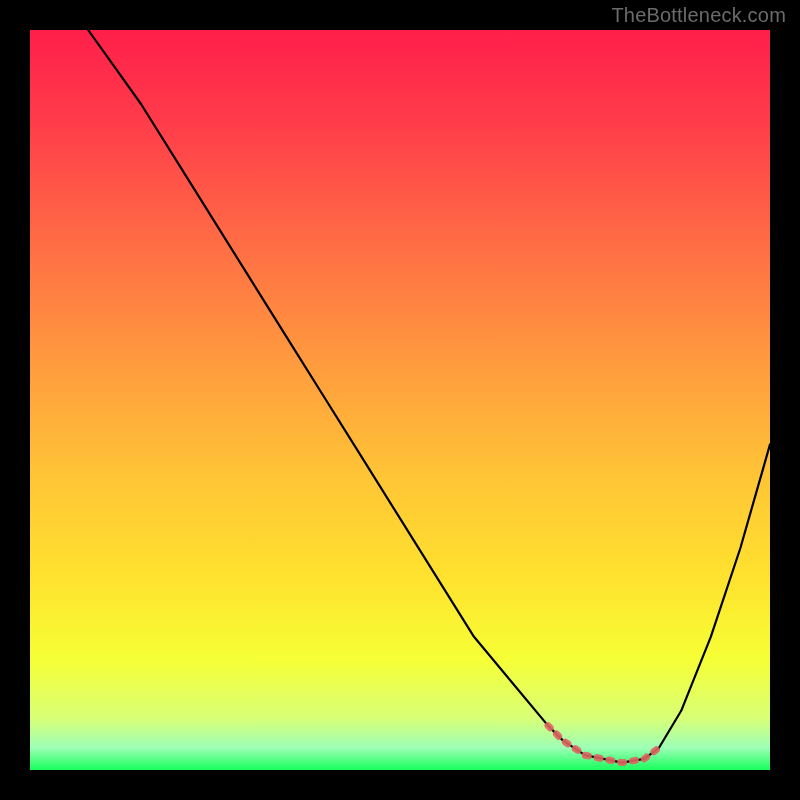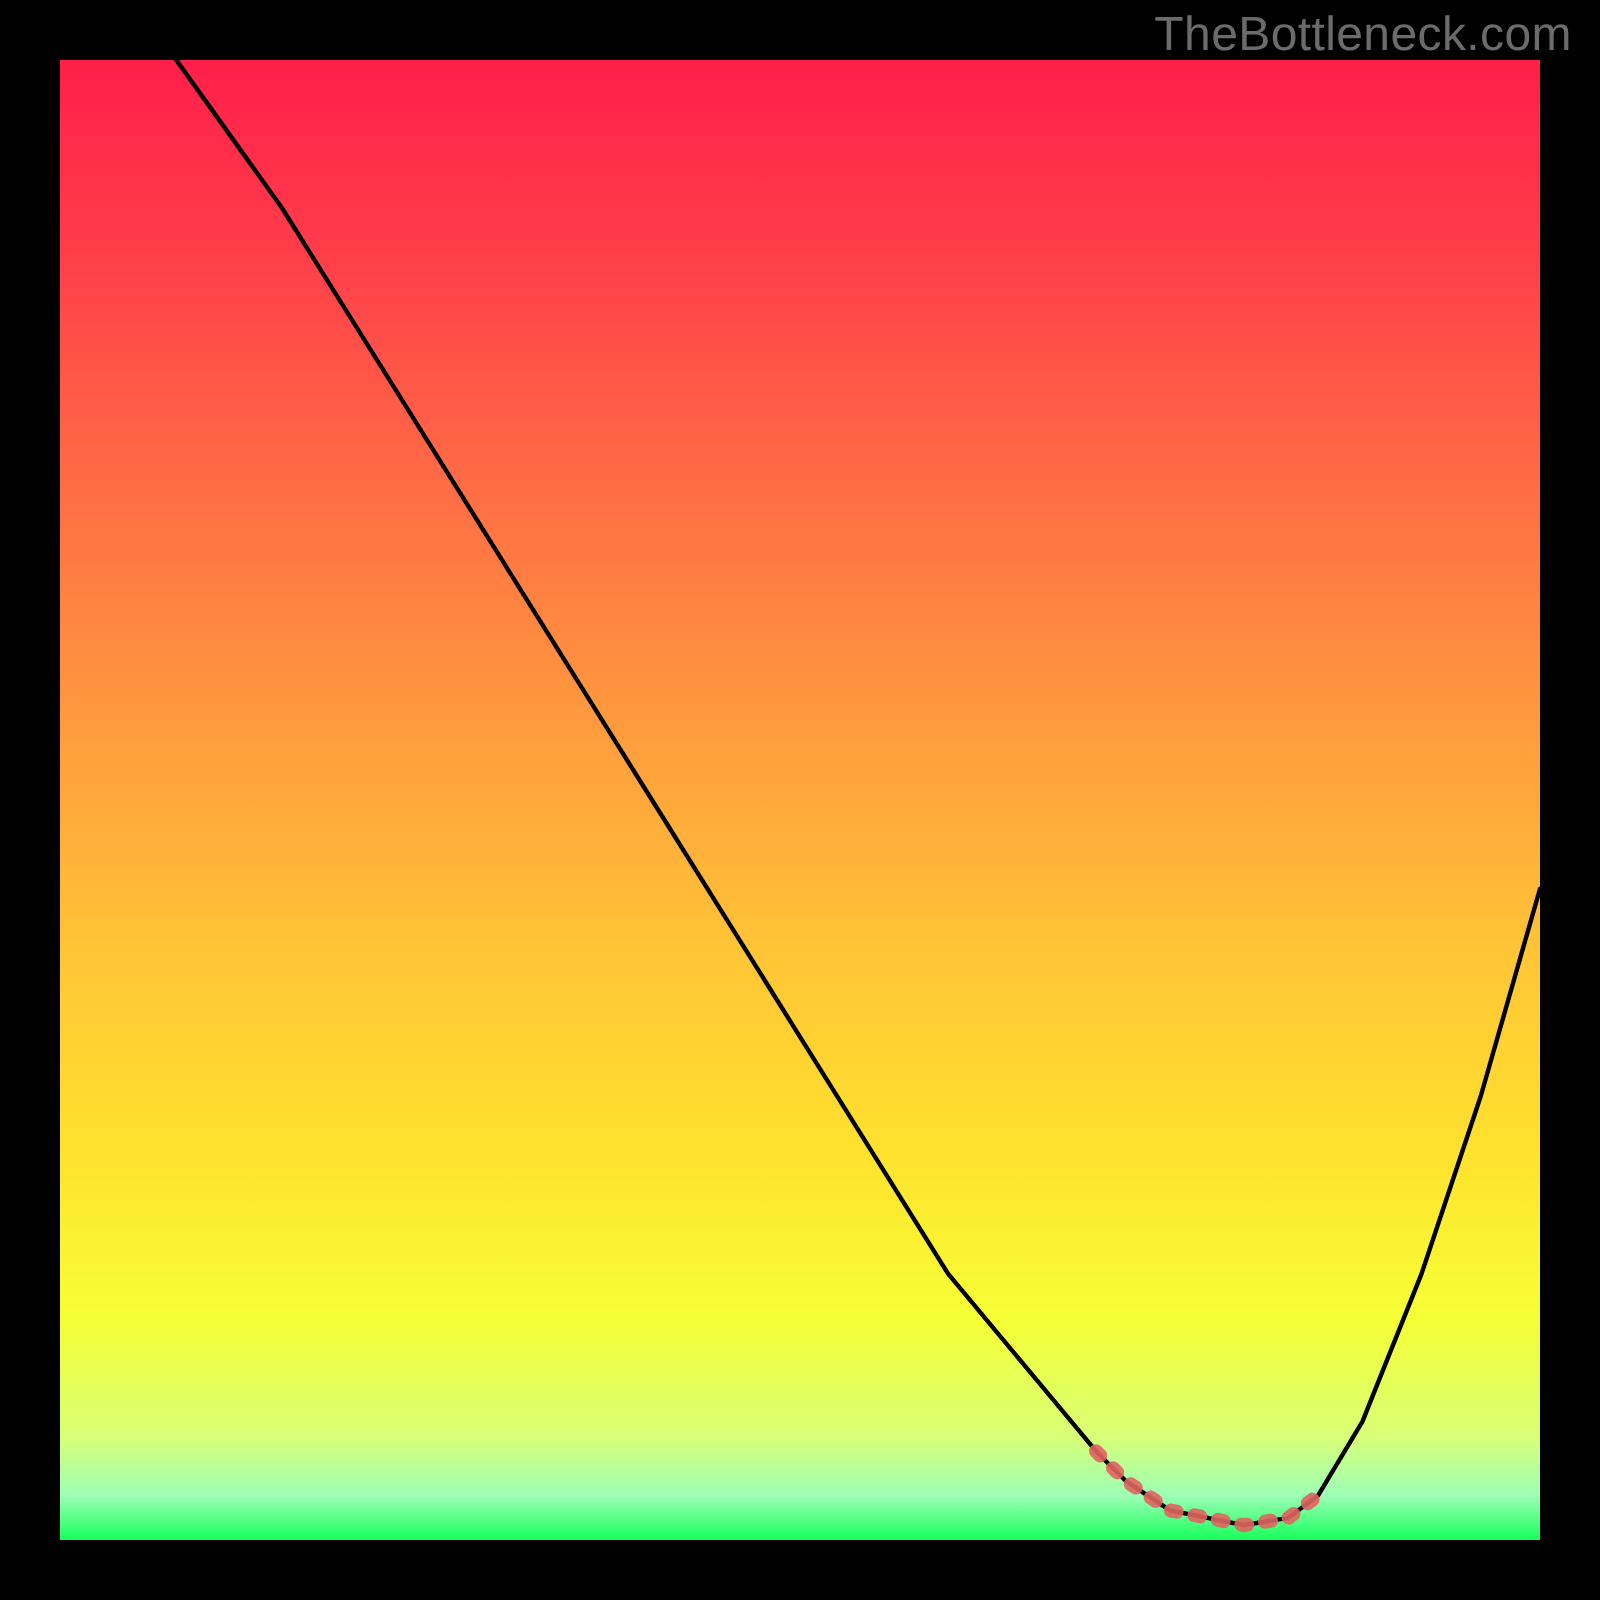--- a/index.html
+++ b/index.html
@@ -14,21 +14,21 @@
   .container {
     position: relative;
     width: 800px;
     height: 800px;
   }
   .watermark {
     position: absolute;
     top: 4px;
     right: 14px;
     color: #6b6b6b;
-    font-size: 24px;
+    font-size: 20px;
     font-weight: 500;
     letter-spacing: 0.2px;
     z-index: 50;
   }
   .plot-area {
     position: absolute;
     left: 30px;
     top: 30px;
     width: 740px;
     height: 740px;

